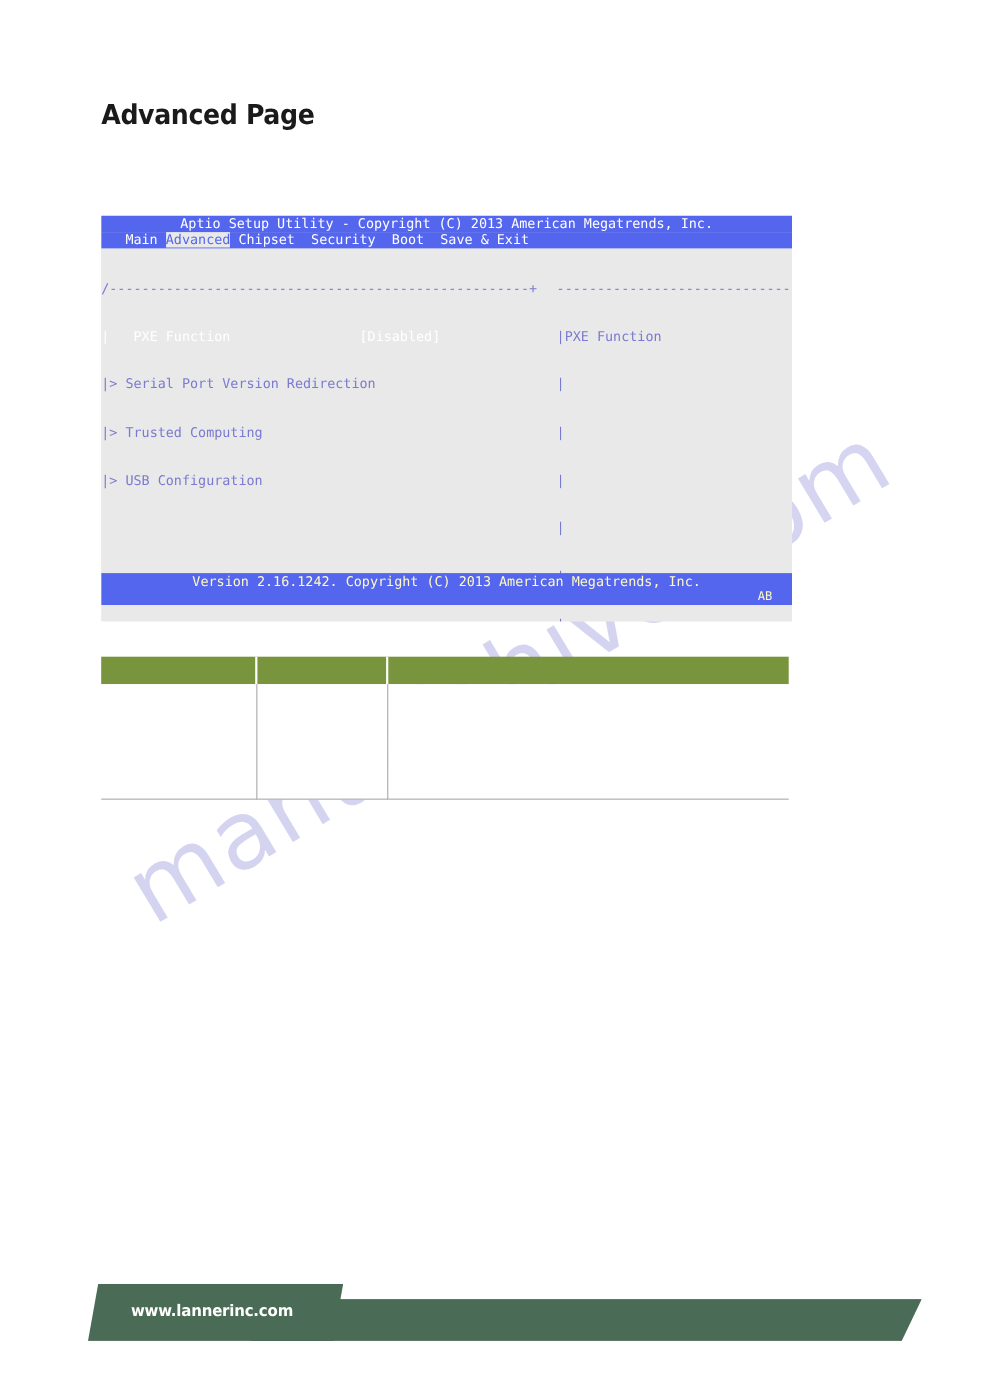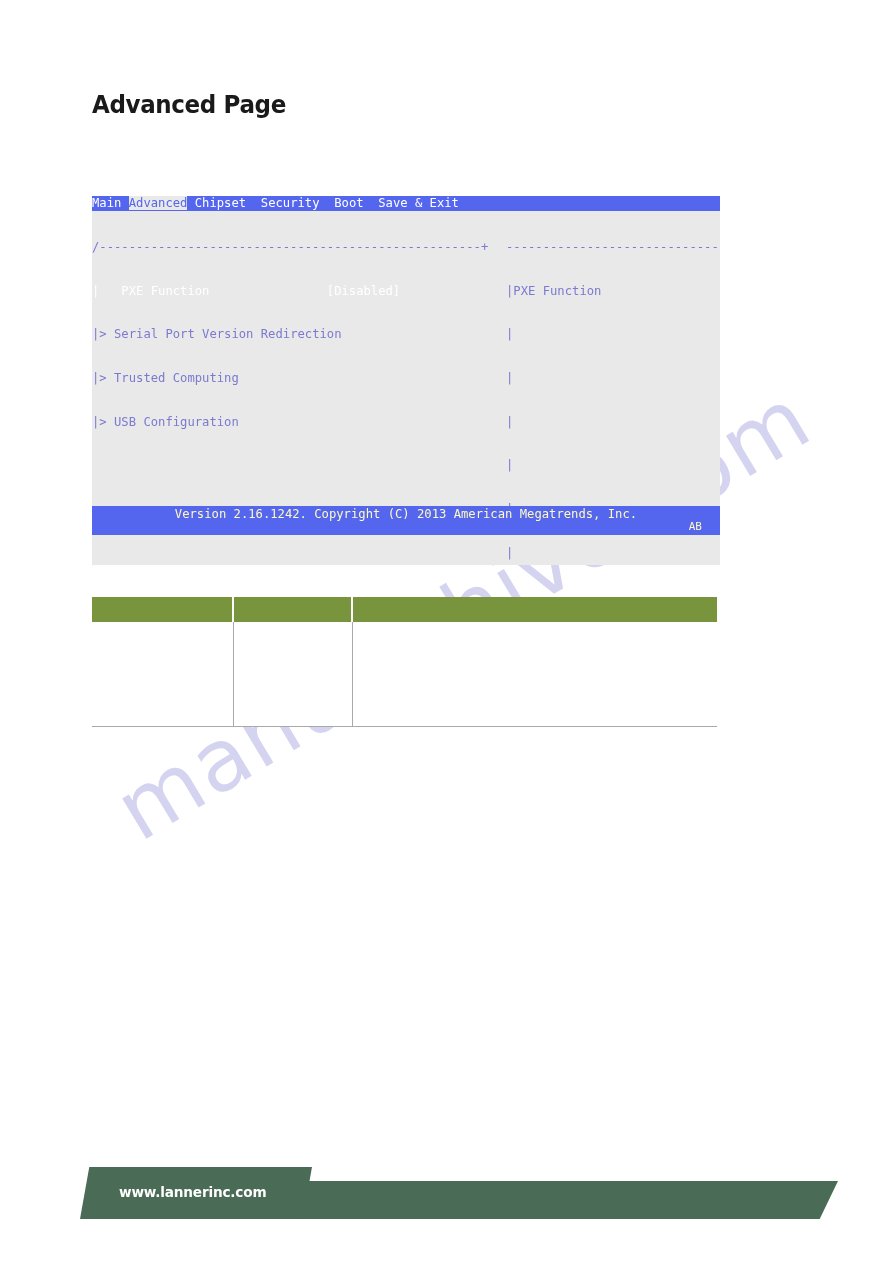--- a/index.html
+++ b/index.html
@@ -80,20 +80,21 @@
     text-align: center;
     white-space: pre;
     letter-spacing: 0px;
   }
   .bios-tabs {
     background: #5566ee;
     color: #ffffff;
     height: 15px;
     line-height: 15px;
     white-space: pre;
+    padding-left: 22px;
   }
   .tab-active {
     background: #e9e9e9;
     color: #5566ee;
   }
   .bios-body {
     position: relative;
     height: 295px;
     background: #e9e9e9;
     white-space: pre;
@@ -215,20 +216,21 @@
 <body>
 
 <div class="watermark">
   <div class="wm-text wm-1">manualshive.com</div>
 </div>
 
 <div class="page-title">Advanced Page</div>
 
 <div class="bios">
 
+  <div class="bios-titlebar">Aptio Setup Utility - Copyright (C) 2013 American Megatrends, Inc.</div>
 
   <div class="bios-tabs"><span>Main</span> <span class="tab-active">Advanced</span> <span>Chipset</span>  <span>Security</span>  <span>Boot</span>  <span>Save &amp; Exit</span></div>
 
   <div class="bios-body">
 
     
     <div class="bios-left">
       <div class="bios-row">/----------------------------------------------------+</div>
       <div class="bios-row row-selected">|   <span>PXE Function</span>                <span>[Disabled]</span></div>
       <div class="bios-row">|<span>&gt;</span> <span>Serial Port Version Redirection</span></div>

